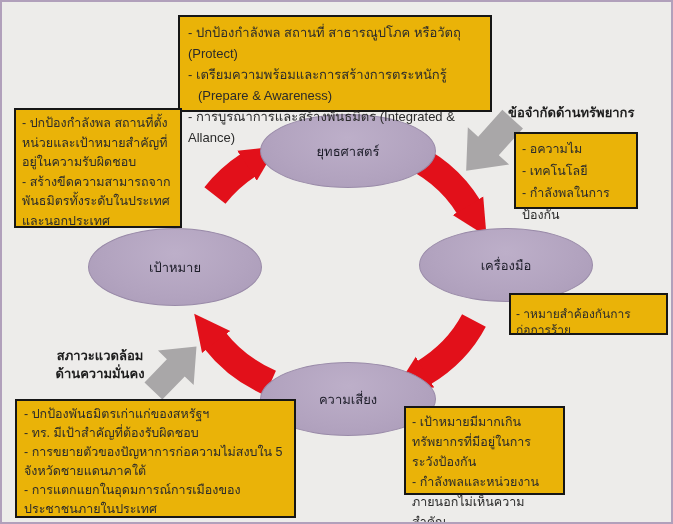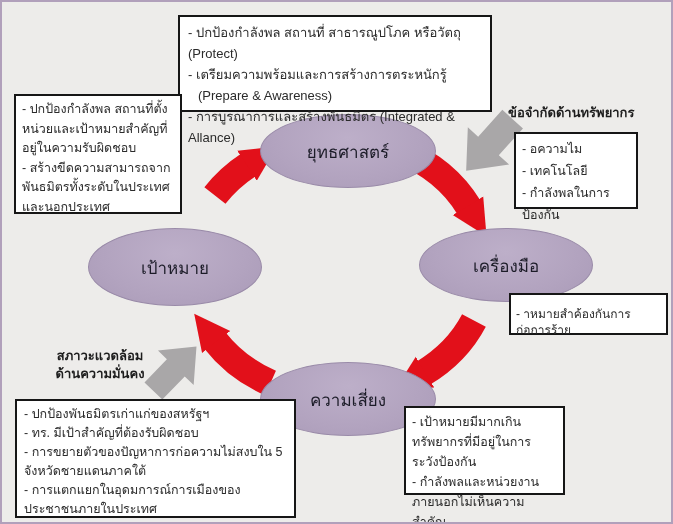--- a/index.html
+++ b/index.html
@@ -10,47 +10,47 @@
   }
   .frame {
     position:relative; width:669px; height:520px;
     background:#edecea;
     border:2px solid #b1a0bb;
     overflow:hidden;
   }
   .ringsvg { position:absolute; left:0; top:0; width:669px; height:520px; z-index:1; }
   .txtbox {
     position:absolute;
-    background:#ffffff;
+    background:#eab308;
     border:2px solid #161616;
     color:#2b2b2b;
     z-index:3;
     box-sizing:border-box;
   }
   .txtbox .line { white-space:normal; overflow-wrap:break-word; }
   .box-top    { left:176px; top:13px;  width:314px; height:97px;  font-size:13px;   line-height:21px;   padding:5px 8px; }
   .box-top .indent { padding-left:10px; }
-  .box-left   { left:12px;  top:92px; width:168px; height:120px; font-size:12.5px; line-height:19.5px; padding:4px 6px; }
+  .box-left   { left:12px;  top:106px; width:168px; height:120px; font-size:12.5px; line-height:19.5px; padding:4px 6px; }
   .box-resource { left:512px; top:130px; width:124px; height:77px; font-size:12.5px; line-height:22px; padding:4px 6px; }
   .box-measures { left:507px; top:291px; width:159px; height:42px; font-size:12px;  line-height:16px;  padding:11px 5px 0 5px; }
   .box-env    { left:13px;  top:397px; width:281px; height:119px; font-size:12.5px; line-height:19px;  padding:4px 7px; }
   .box-risk   { left:402px; top:404px; width:161px; height:89px;  font-size:12.5px; line-height:20px;  padding:4px 6px; }
   .floating-title {
     position:absolute; z-index:3; color:#1d1d1d;
     font-weight:bold; font-size:13px;
   }
   .title-resource { left:506px; top:100px; width:160px; }
   .title-env { left:24px; top:345px; width:148px; text-align:center; line-height:18px; }
   .node {
     position:absolute; z-index:2;
     border-radius:50%;
     background:radial-gradient(ellipse at 50% 32%, #bdafc9 0%, #b2a3bf 60%, #a99ab7 100%);
     border:1px solid #998aa8;
     display:flex; align-items:center; justify-content:center;
-    color:#1c1c28; font-size:17px;
+    color:#1c1c28; font-size:13px;
   }
   .node-strategy { left:258px; top:112px; width:174px; height:72px; }
   .node-tools    { left:417px; top:226px; width:172px; height:72px;justify-content:center; }
   .node-risk     { left:258px; top:360px; width:174px; height:72px;align-items:center; }
   .node-goal     { left:86px;  top:226px; width:172px; height:76px; }
 </style>
 </head>
 <body>
 
 <div class="frame">

